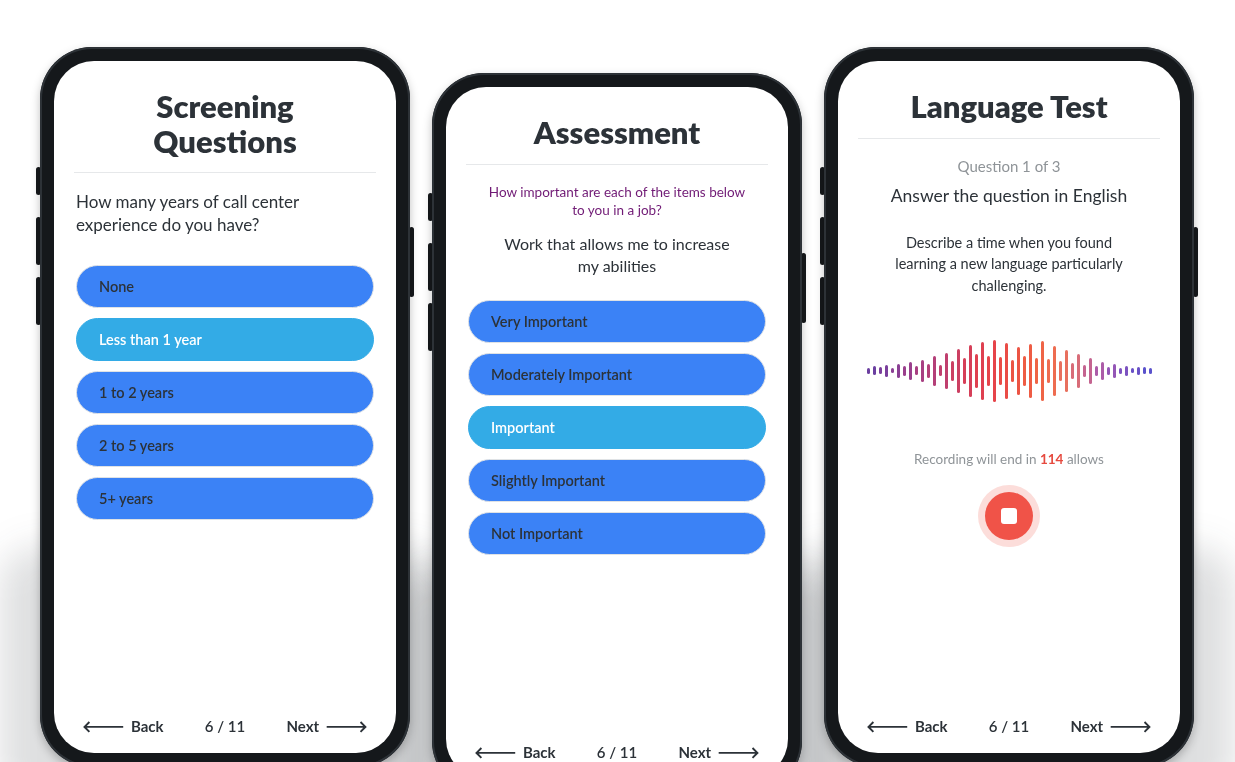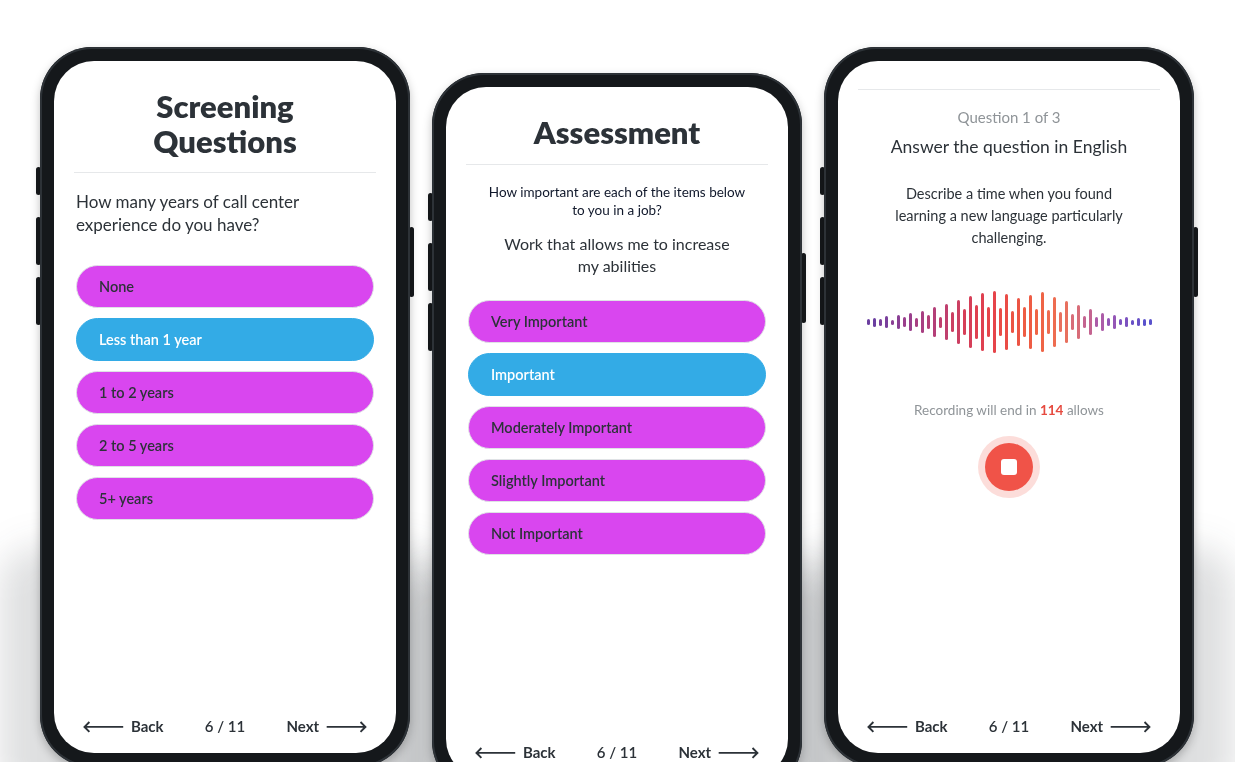--- a/index.html
+++ b/index.html
@@ -10,26 +10,26 @@
   .frame{position:absolute;inset:0;background:#15181b;border-radius:52px;box-shadow:inset 0 0 0 2px #2d3237, 0 4px 10px rgba(0,0,0,.25);z-index:1;}
   .screen{position:absolute;left:14px;right:14px;top:14px;bottom:14px;background:#fff;border-radius:40px;overflow:hidden;padding:28px 22px 18px;box-sizing:border-box;display:flex;flex-direction:column;}
   
   .sbtn{position:absolute;background:#15181b;border-radius:3px;z-index:0;}
   .sbtn.left{left:-4px;width:5px;}
   .sbtn.right{right:-4px;width:5px;}
   
   .title{font-size:31px;font-weight:800;color:#2c3238;text-align:center;line-height:1.12;margin:0 0 14px;}
   .hr{height:1px;background:#e6e8ea;margin:0 -2px 18px;}
   .sub-accent{color:#33abe6;font-size:24px;font-weight:700;text-align:center;margin:0 0 10px;}
-  .muted{color:#0f172a;font-size:13.5px;text-align:center;line-height:1.35;margin:0 auto 14px;max-width:270px;}
+  .muted{color:#701a75;font-size:13.5px;text-align:center;line-height:1.35;margin:0 auto 14px;max-width:270px;}
   .statement{color:#2c3238;font-size:16px;font-weight:400;text-align:center;line-height:1.35;margin:0 auto 24px;max-width:240px;}
   .question{color:#2c3238;font-size:17px;line-height:1.35;margin:0 0 28px;}
   
   .opts{display:flex;flex-direction:column;gap:10px;}
-  .opt{border:1px solid #dfe2e5;border-radius:999px;padding:12px 22px;font-size:14.5px;font-weight:600;color:#2c3238;cursor:pointer;background:#d946ef;}
+  .opt{border:1px solid #dfe2e5;border-radius:999px;padding:12px 22px;font-size:14.5px;font-weight:600;color:#2c3238;cursor:pointer;background:#3b82f6;}
   .opt.sel{background:#33abe6;border-color:#33abe6;color:#fff;}
   
   .nav{margin-top:auto;display:flex;align-items:center;justify-content:space-between;padding:12px 6px 0;font-size:15px;font-weight:700;color:#2c3238;}
   .nav .btn{display:flex;align-items:center;gap:6px;cursor:pointer;}
   .nav .page{font-weight:600;text-align:right;}
   .arrow{font-size:16px;line-height:1;}
   
   .qcount{color:#8f9498;font-size:15px;text-align:center;margin:0 0 10px;}
   .instruction{color:#2c3238;font-size:17.5px;text-align:center;margin:0 0 26px;}
   .prompt{color:#2c3238;font-size:14.5px;text-align:center;line-height:1.5;max-width:250px;margin:0 auto 34px;}
@@ -89,22 +89,22 @@
     <div class="sbtn left" style="top:230px;height:48px;"></div>
     <div class="sbtn right" style="top:180px;height:70px;"></div>
     <div class="frame">
       <div class="screen">
         <h1 class="title">Assessment</h1>
         <div class="hr"></div>
         <p class="muted">How important are each of the items below to you in a job?</p>
         <p class="statement">Work that allows me to increase my abilities</p>
         <div class="opts">
             <div class="opt">Very Important</div>
+            <div class="opt">Moderately Important</div>
             <div class="opt sel">Important</div>
-            <div class="opt">Moderately Important</div>
             <div class="opt">Slightly Important</div>
             <div class="opt">Not Important</div>
           </div>
         <div class="nav">
           <div class="btn">
               <span class="arrow">🡐</span>
               <span>Back</span>
             </div>
           <div class="page">6 / 11</div>
           <div class="btn">
@@ -117,20 +117,21 @@
   </div>
 
   <div class="phone" style="left:824px;top:0;">
     <div class="shadow"></div>
     <div class="sbtn left" style="top:120px;height:28px;"></div>
     <div class="sbtn left" style="top:170px;height:48px;"></div>
     <div class="sbtn left" style="top:230px;height:48px;"></div>
     <div class="sbtn right" style="top:180px;height:70px;"></div>
     <div class="frame">
       <div class="screen">
+        <h1 class="title">Language Test</h1>
         <div class="hr"></div>
         <div class="qcount">Question 1 of 3</div>
         <div class="instruction">Answer the question in English</div>
         <p class="prompt">Describe a time when you found learning a new language particularly challenging.</p>
         <div class="wave" id="wave">
             <span style="height: 6px; background: rgb(107, 63, 160);"></span>
             <span style="height: 9px; background: rgb(107, 63, 160);"></span>
             <span style="height: 7px; background: rgb(122, 63, 156);"></span>
             <span style="height: 12px; background: rgb(122, 63, 156);"></span>
             <span style="height: 5px; background: rgb(138, 63, 148);"></span>

